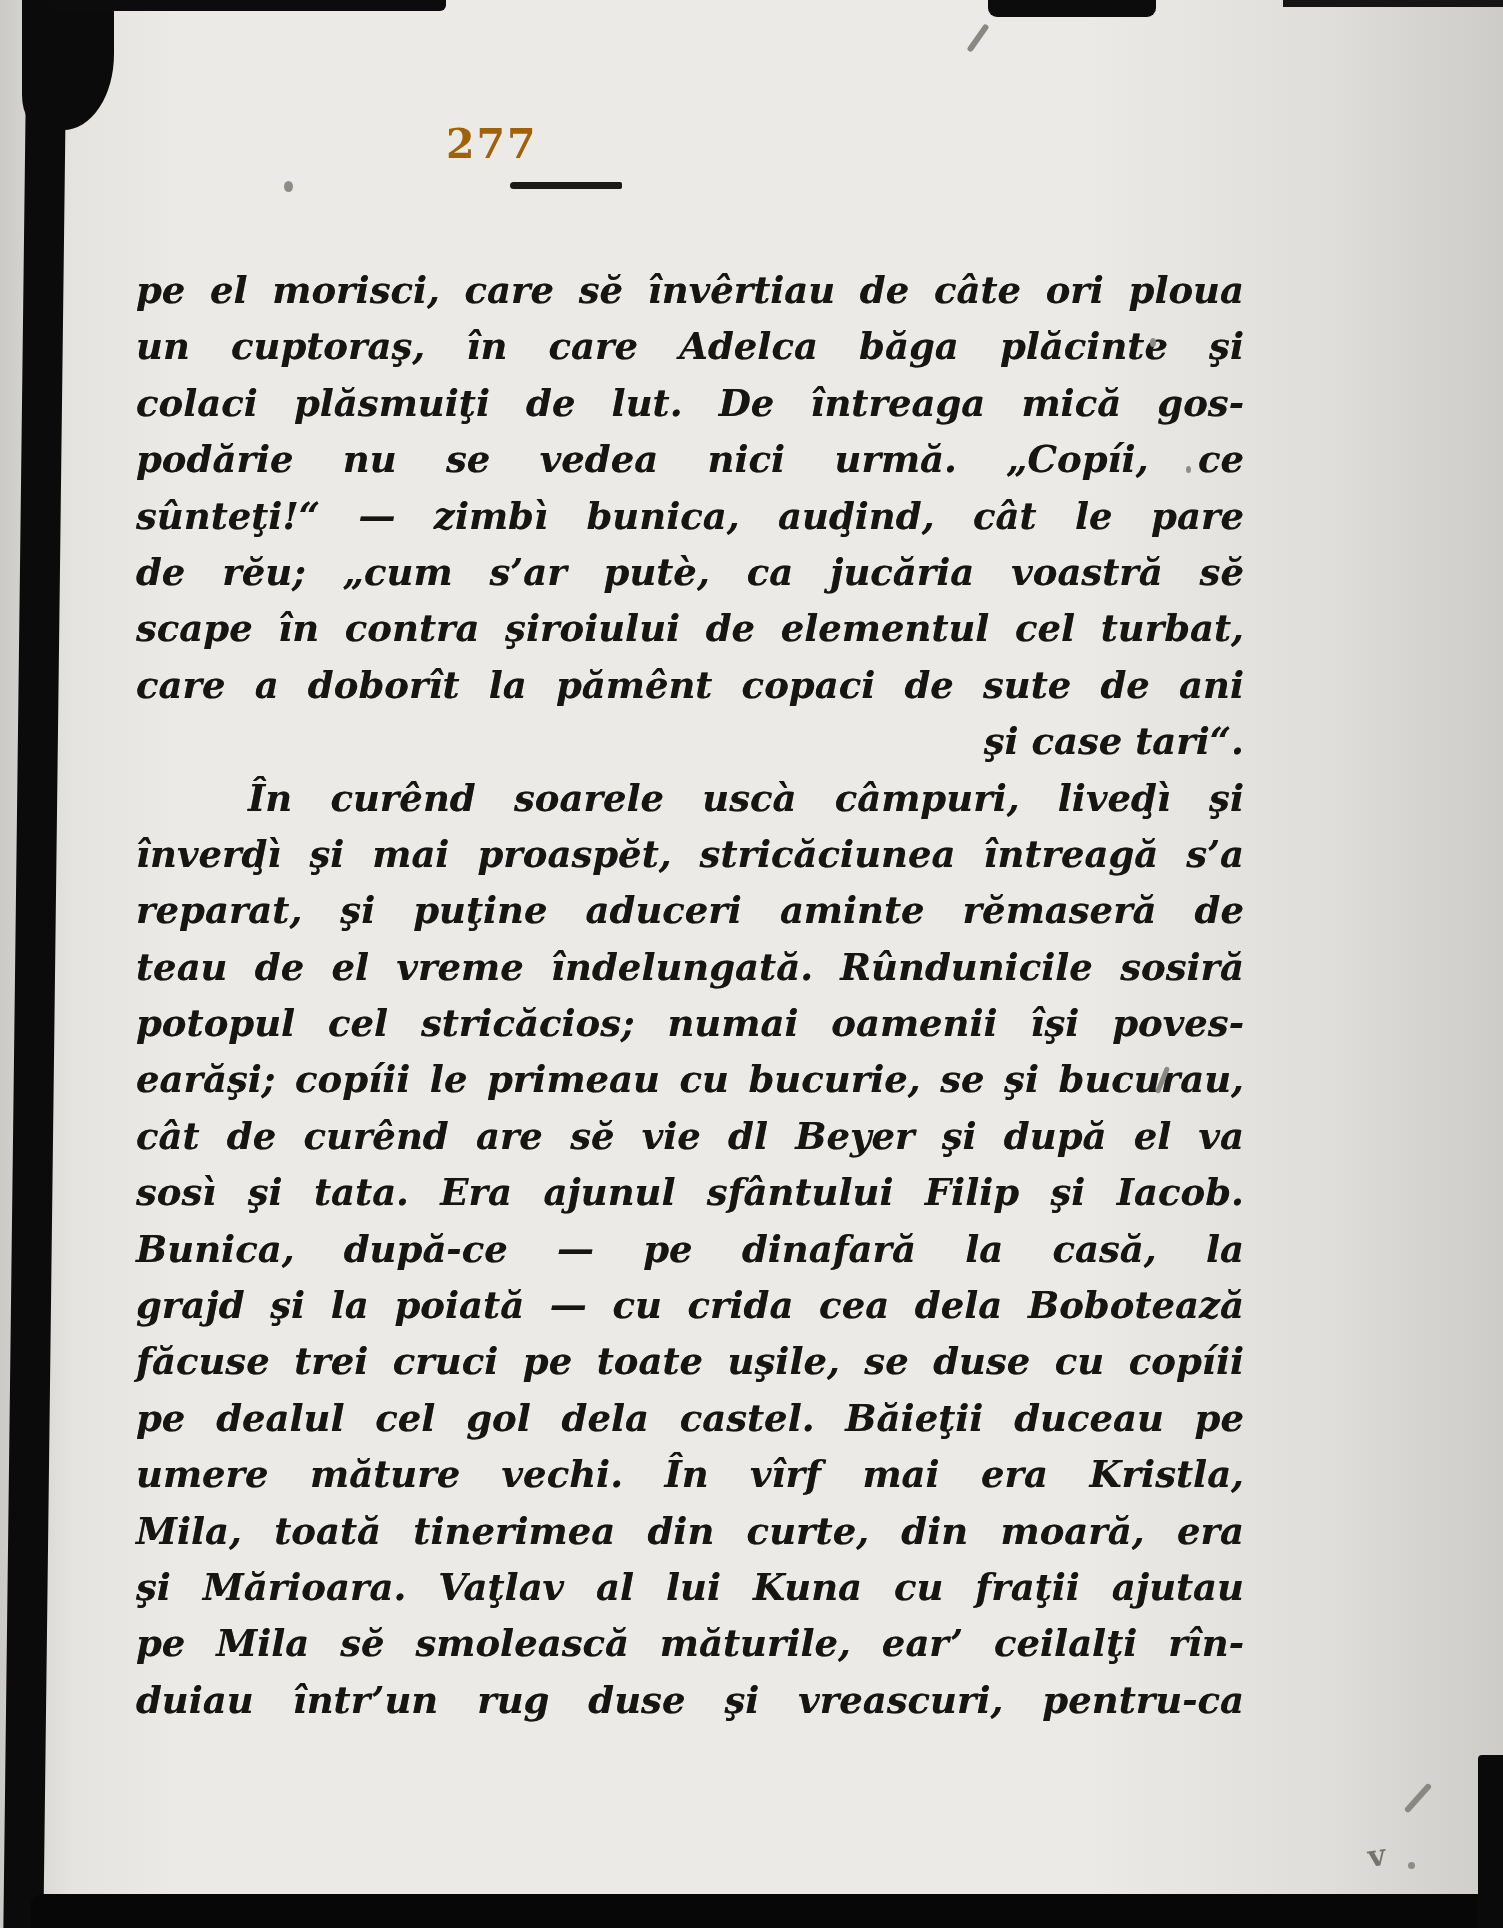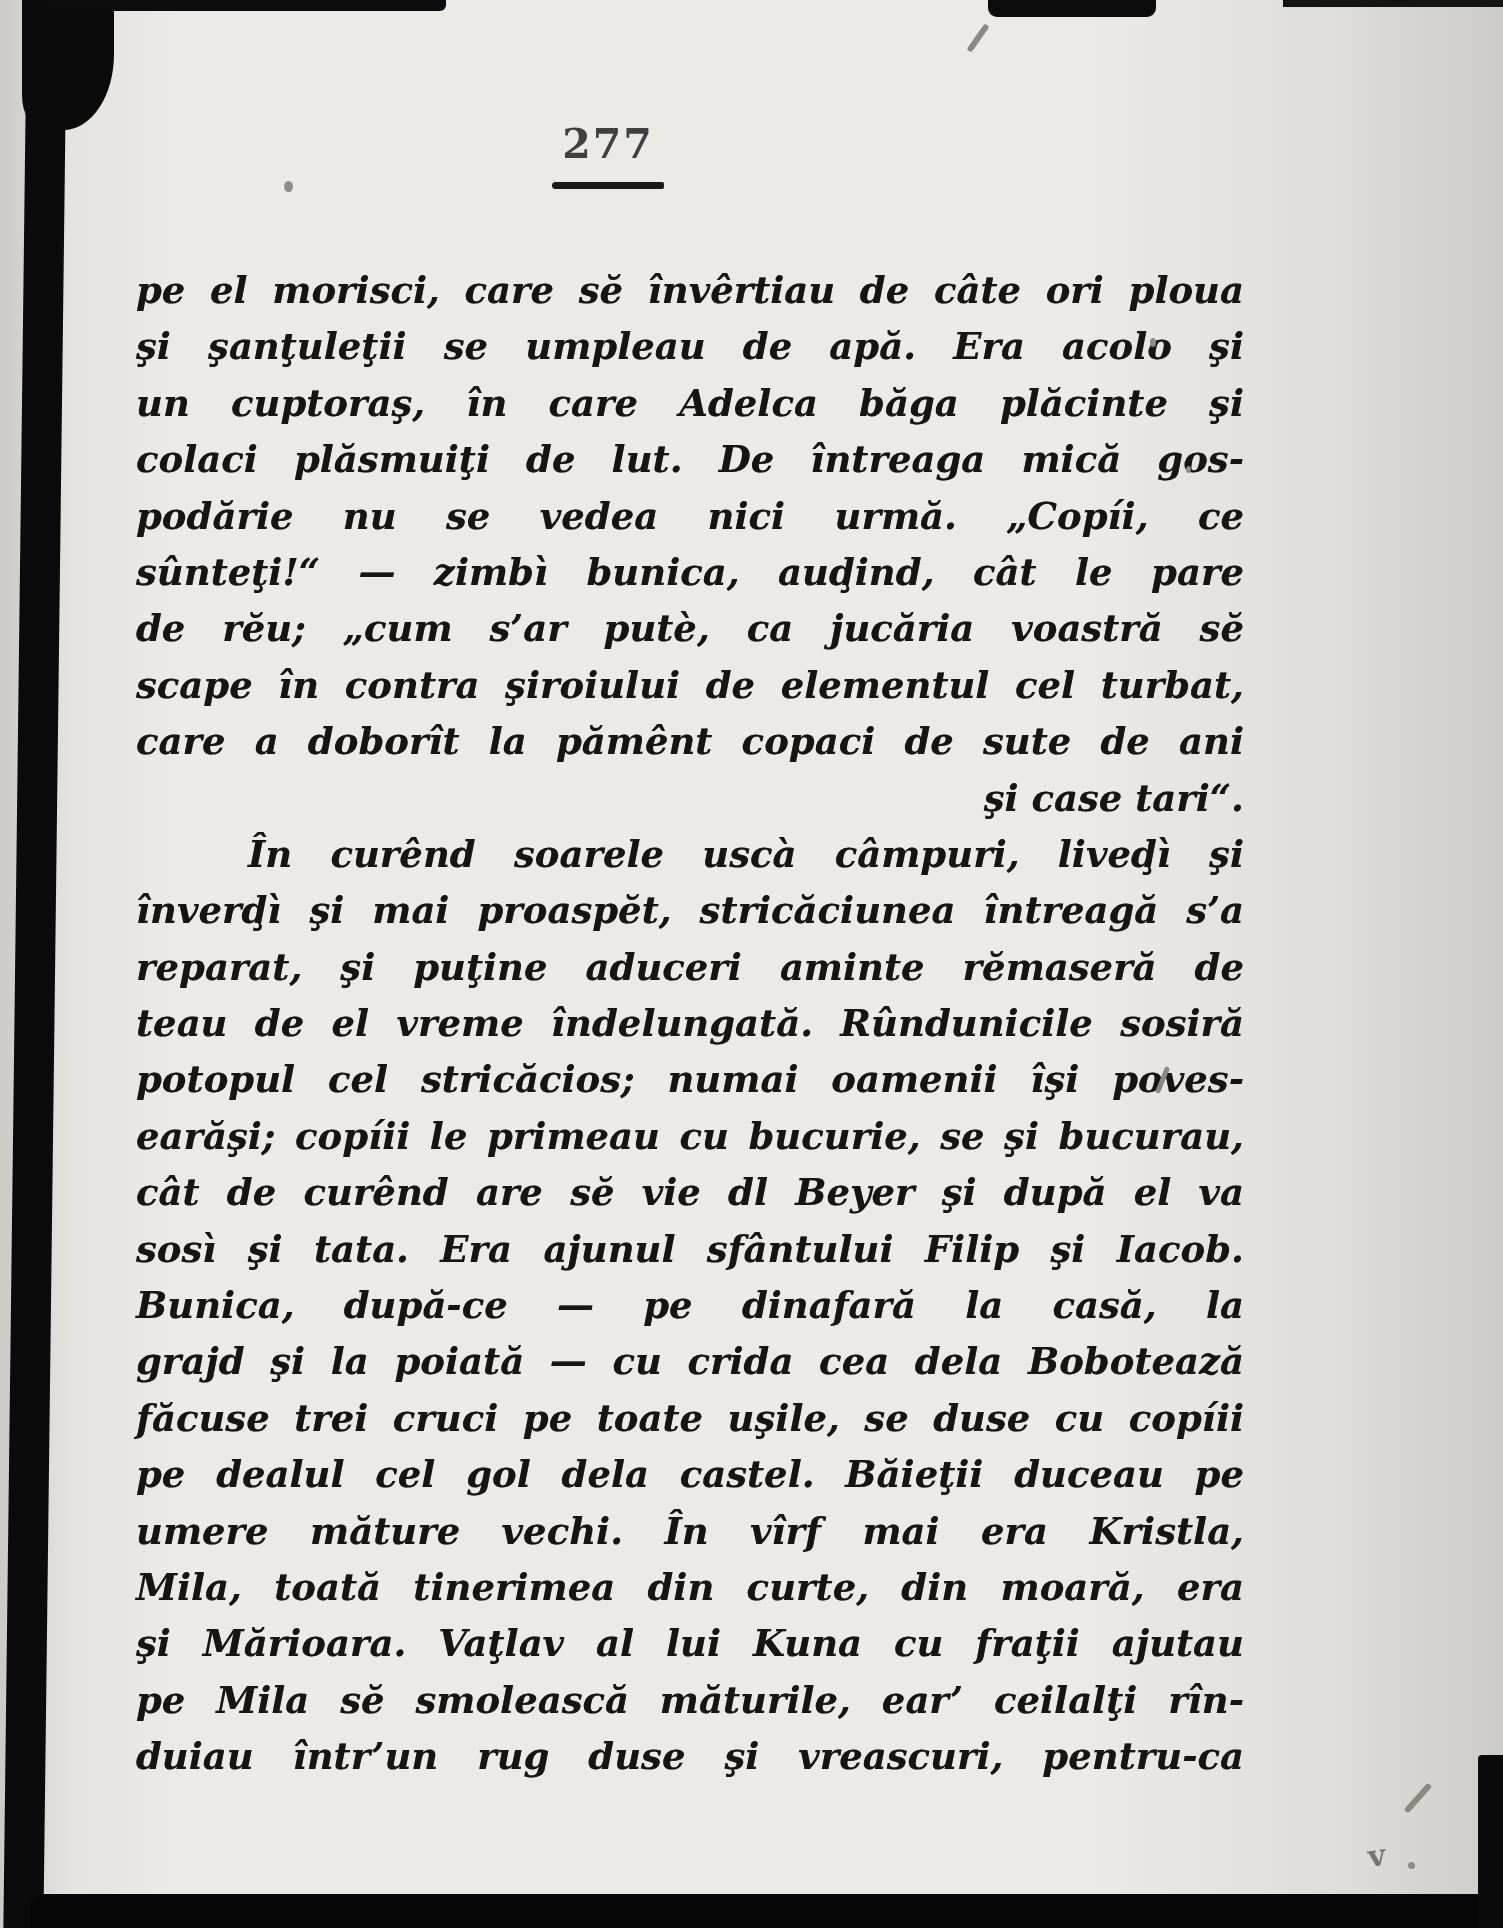--- a/index.html
+++ b/index.html
@@ -28,21 +28,21 @@
   .top-strip-a{position:absolute;left:54px;top:0;width:392px;height:11px;background:#0c0c0c;border-radius:0 0 6px 4px;}
   .top-blob{position:absolute;left:988px;top:0;width:168px;height:17px;background:#0c0c0c;border-radius:0 0 9px 9px;}
   .top-strip-b{position:absolute;left:1283px;top:0;width:220px;height:7px;background:#151515;}
   .bottom-bar{position:absolute;left:30px;top:1894px;width:1473px;height:40px;background:#070707;border-radius:14px 4px 0 0;}
   .right-strip{position:absolute;left:1478px;top:1755px;width:25px;height:180px;background:#0a0a0a;border-radius:4px 0 0 0;}
   
   .speck{position:absolute;background:#8e8c87;border-radius:50%;}
   .stroke{position:absolute;background:#8a8883;border-radius:3px;}
   .mark-v{position:absolute;color:#75736d;font-size:30px;font-weight:700;font-family:"DejaVu Serif",serif;transform:rotate(-8deg);}
   
-  .pageno-wrap{position:absolute;left:488px;top:120px;width:240px;text-align:center;color:#404040;}
+  .pageno-wrap{position:absolute;left:446px;top:120px;width:240px;color:#a16207;}
   .pageno{font-size:41px;font-weight:700;letter-spacing:2px;}
   .pageno-rule{margin:14px auto 0;width:112px;height:7px;background:#1b1a19;border-radius:4px 2px 2px 4px;}
   .text-block{
     position:absolute;left:136px;top:262px;width:1108px;
     color:#161514;font-size:37px;font-weight:700;line-height:56.4px;
     text-shadow:0 0 .5px rgba(20,18,16,.55);
     font-style:italic;
   }
   .line{height:56.4px;white-space:normal;}
   .line.just{text-align:justify;text-align-last:justify;}
@@ -65,21 +65,20 @@
   <div class="right-strip"></div>
 
   <div class="pageno-wrap">
     <div class="pageno">277</div>
     <div class="pageno-rule"></div>
   </div>
 
   <div class="text-block">
 
   <div class="line just">pe el morisci, care sĕ învêrtiau de câte ori ploua</div>
-      <div class="line just">şi şanţuleţii se umpleau de apă. Era acolo şi</div>
       <div class="line just">un cuptoraş, în care Adelca băga plăcinte şi</div>
       <div class="line just">colaci plăsmuiţi de lut. De întreaga mică gos-</div>
       <div class="line just">podărie nu se vedea nici urmă. „Copíi, ce</div>
       <div class="line just">sûnteţi!“ — zimbì bunica, auḑind, cât le pare</div>
       <div class="line just">de rĕu; „cum s’ar putè, ca jucăria voastră sĕ</div>
       <div class="line just">scape în contra şiroiului de elementul cel turbat,</div>
       <div class="line just">care a doborît la pămênt copaci de sute de ani</div>
       <div class="line end">şi case tari“.</div>
       <div class="line just indent">În curênd soarele uscà câmpuri, liveḑì şi</div>
       <div class="line just">înverḑì şi mai proaspĕt, stricăciunea întreagă s’a</div>

